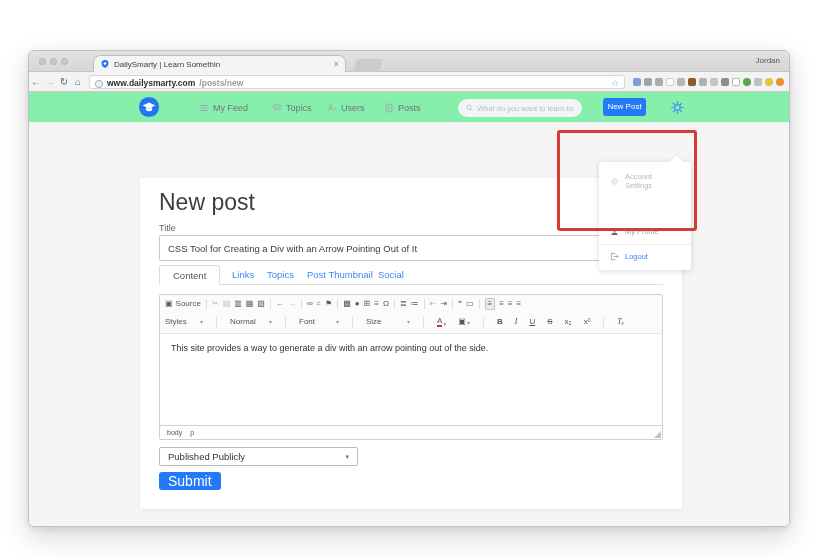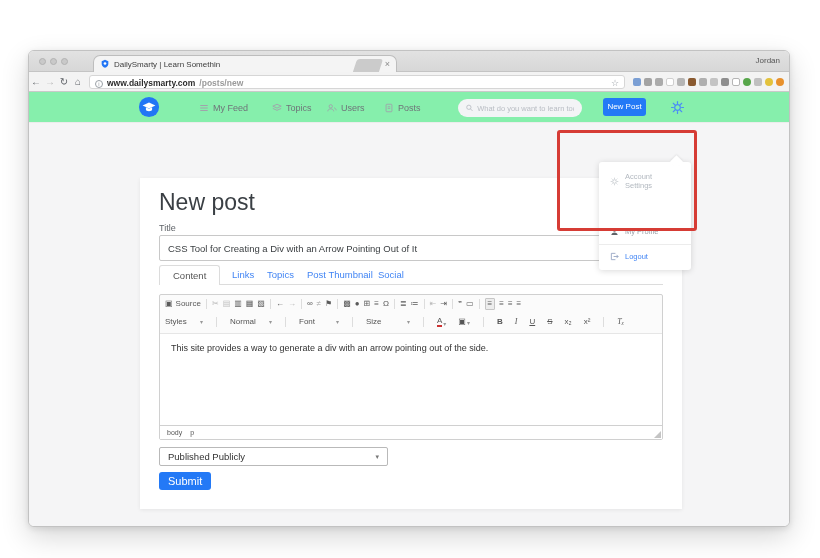--- a/index.html
+++ b/index.html
@@ -10,21 +10,21 @@
   .window { position:absolute; left:28px; top:50px; width:762px; height:477px;
             background:#fff; border-radius:6px; border:1px solid #c2c2c2;
             box-shadow:0 10px 28px rgba(0,0,0,.16), 0 2px 6px rgba(0,0,0,.10); overflow:hidden; }
 
   
   .tabstrip { position:absolute; left:0; top:0; right:0; height:21px;
               background:linear-gradient(#e2e2e2,#d7d7d7); border-bottom:1px solid #c4c4c4; }
   .traffic { position:absolute; top:7px; width:7px; height:7px; border-radius:50%;
              background:#c9c9c9; border:1px solid #b2b2b2; }
   .t1{left:10px} .t2{left:21px} .t3{left:32px}
-  .tab { position:absolute; left:64px; top:4px; width:304px; height:17px; background:#f4f4f4;
+  .tab { position:absolute; left:64px; top:4px; width:253px; height:17px; background:#f4f4f4;
          border-radius:7px 7px 0 0; border:1px solid #bdbdbd; border-bottom:none;
          display:flex; align-items:center; padding:0 6px; gap:4px; }
   .tab-title { font-size:8px; color:#3c3c3c; white-space:nowrap; overflow:hidden; flex:1; }
   .tab-close { font-size:9px; color:#8a8a8a; }
   .ghost-tab { position:absolute; left:326px; top:8px; width:26px; height:13px; background:#cbcbcb;
                border-radius:3px 3px 0 0; transform:skewX(-18deg); }
   .profile-name { position:absolute; right:9px; top:5px; font-size:8px; color:#555; }
 
   
   .urlrow { position:absolute; left:0; top:21px; right:0; height:20px; background:#f3f3f3;
@@ -120,27 +120,27 @@
   .bold{font-weight:bold} .ital{font-style:italic;font-family:"Liberation Serif",serif}
   .unders{text-decoration:underline} .strike{text-decoration:line-through}
   .edit-area { position:absolute; left:0; top:38px; right:0; bottom:14px; background:#fff;
                border-top:1px solid #e6e6e6; padding:9px 11px; font-size:9px; color:#333; }
   .pathbar { position:absolute; left:0; bottom:0; right:0; height:14px; border-top:1px solid #d0d0d0;
              background:#fff; display:flex; align-items:center; gap:8px; padding:0 7px;
              font-size:7px; color:#555; }
   .resize-handle { position:absolute; right:1px; bottom:1px; width:0; height:0;
                    border-left:7px solid transparent; border-bottom:7px solid #c4c4c4; }
 
-  .status-select { position:absolute; left:19px; top:269px; width:229px; height:19px;
+  .status-select { position:absolute; left:19px; top:269px; width:199px; height:19px;
                    border:1px solid #b9b9b9; border-radius:2px; background:#fff; display:flex;
                    align-items:center; justify-content:space-between; padding:0 8px;
                    font-size:9.5px; color:#333; }
   .status-select .dc { font-size:7px; color:#777; }
   .submit-btn { position:absolute; left:19px; top:294px; height:18px; padding:0 9px; background:#2379f6;
-                color:#fff; border:none; border-radius:3px; font-size:11px;
+                color:#fff; border:none; border-radius:3px; font-size:14px;
                 font-family:"Liberation Sans",sans-serif; }
 </style>
 </head>
 <body>
 
 <div class="canvas">
   <div class="window">
 
     <div class="tabstrip">
       <span class="traffic t1"></span>

